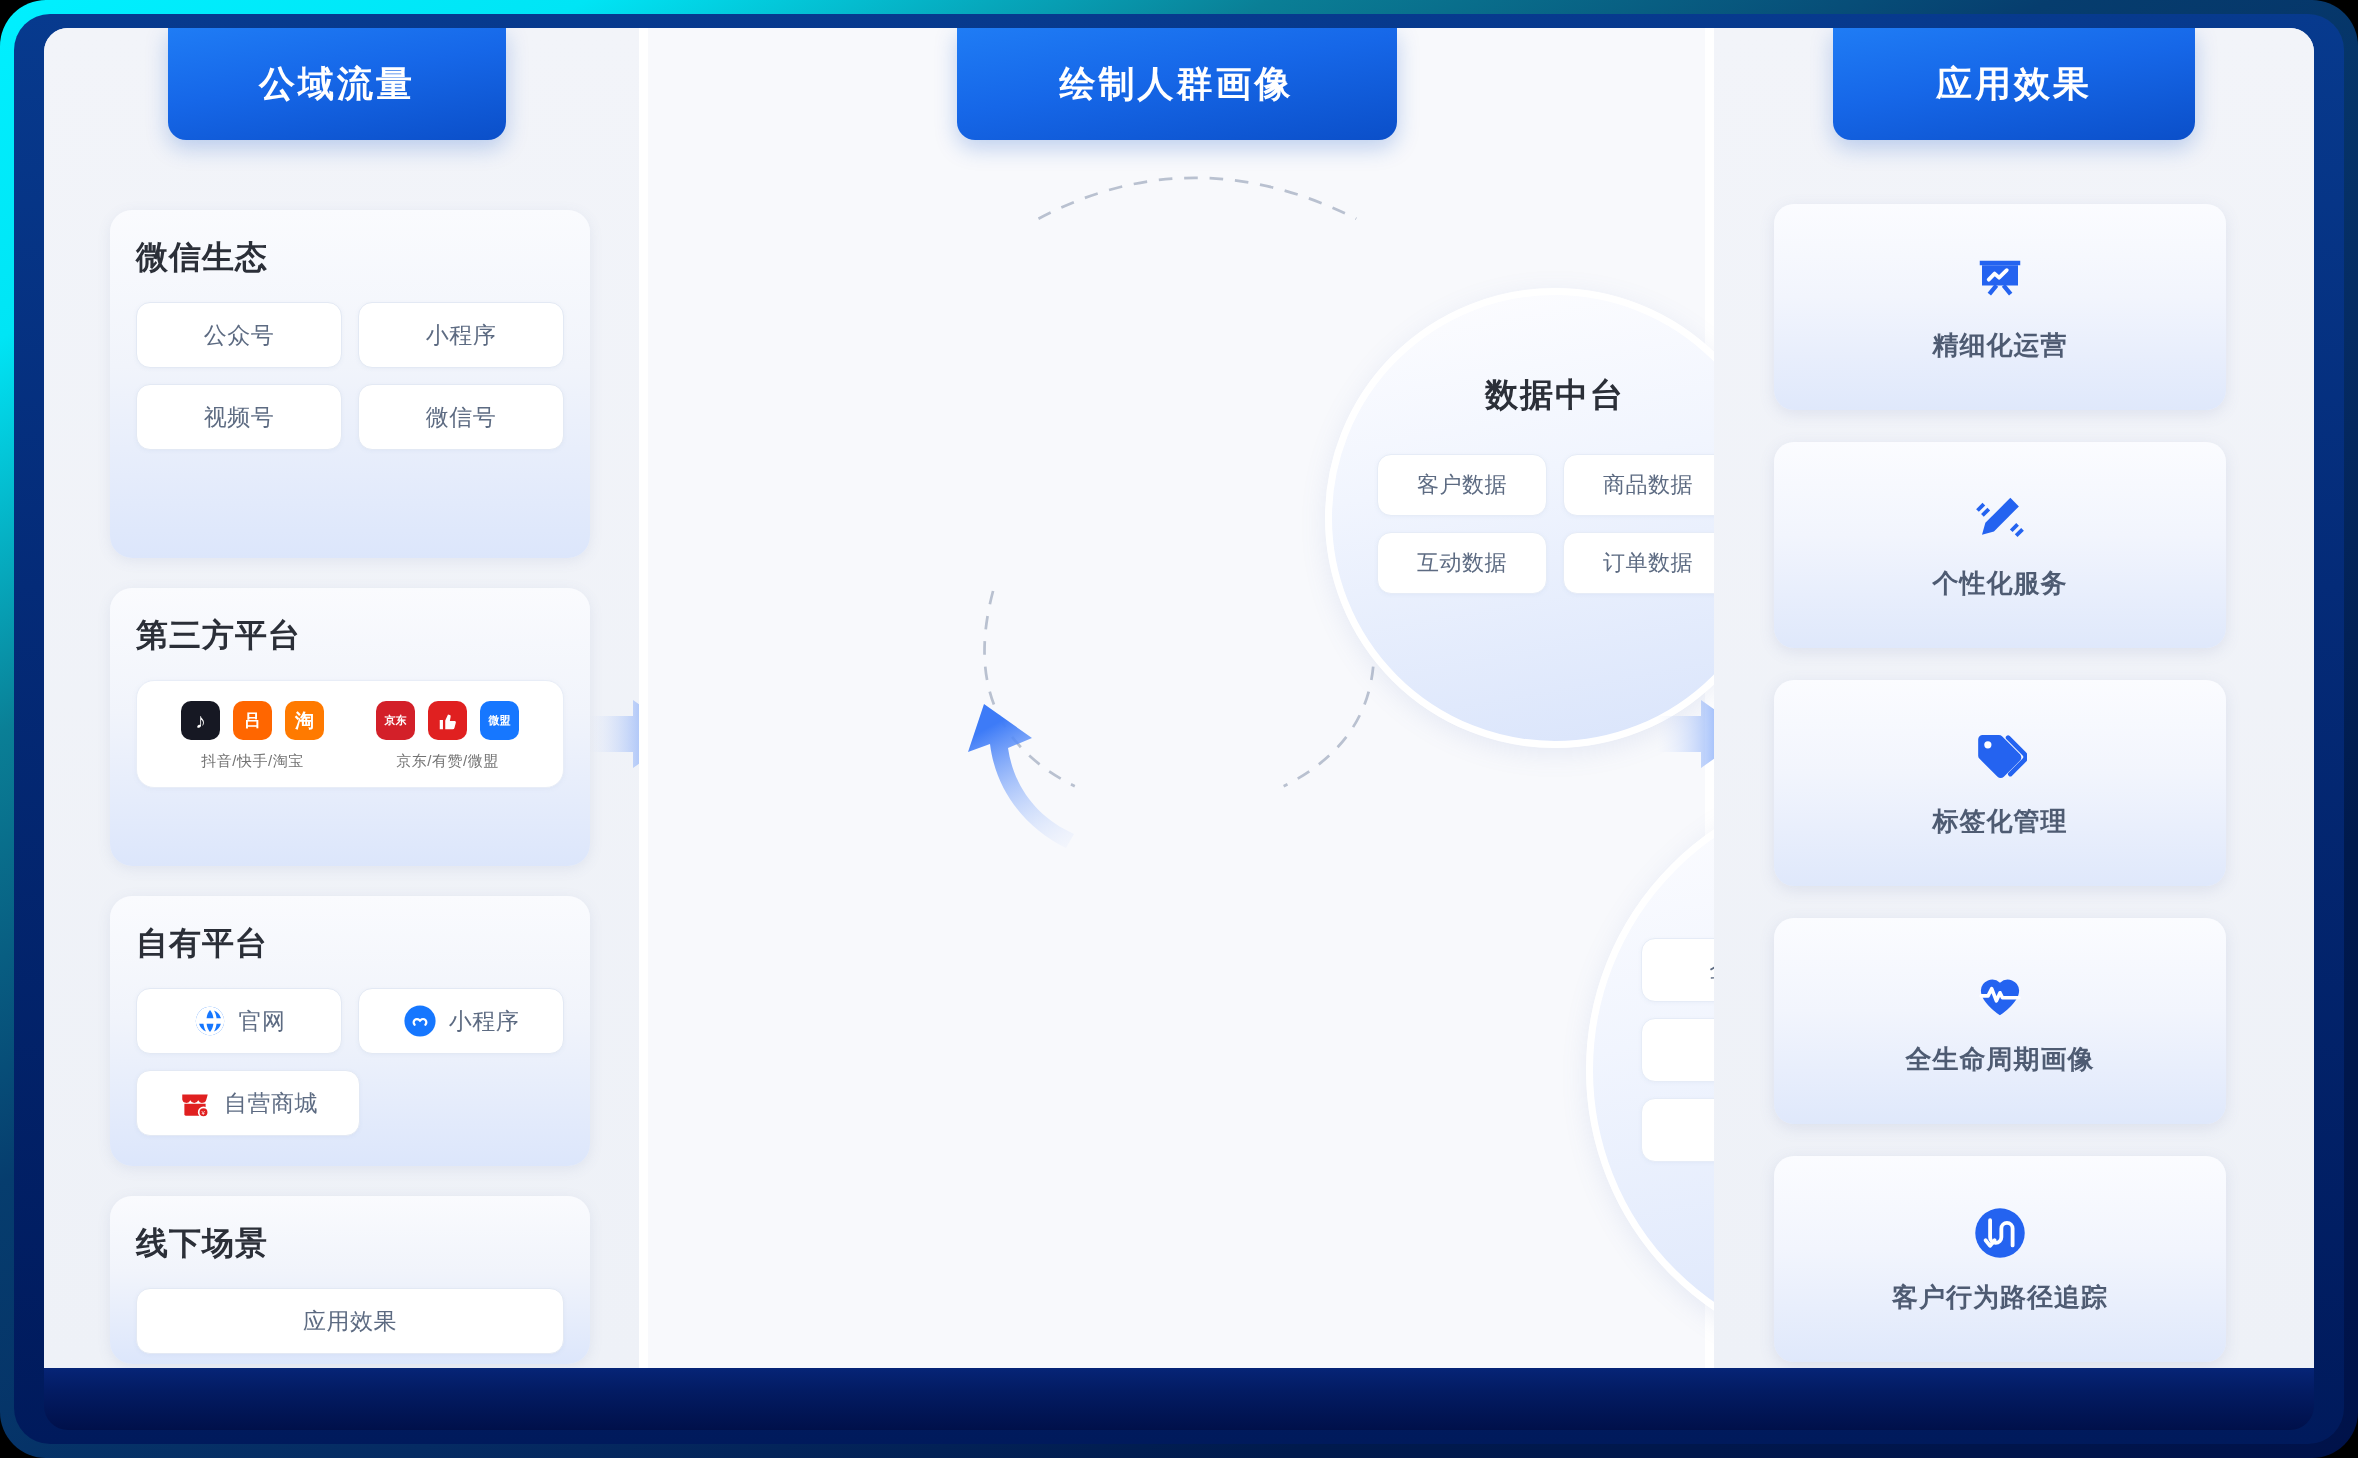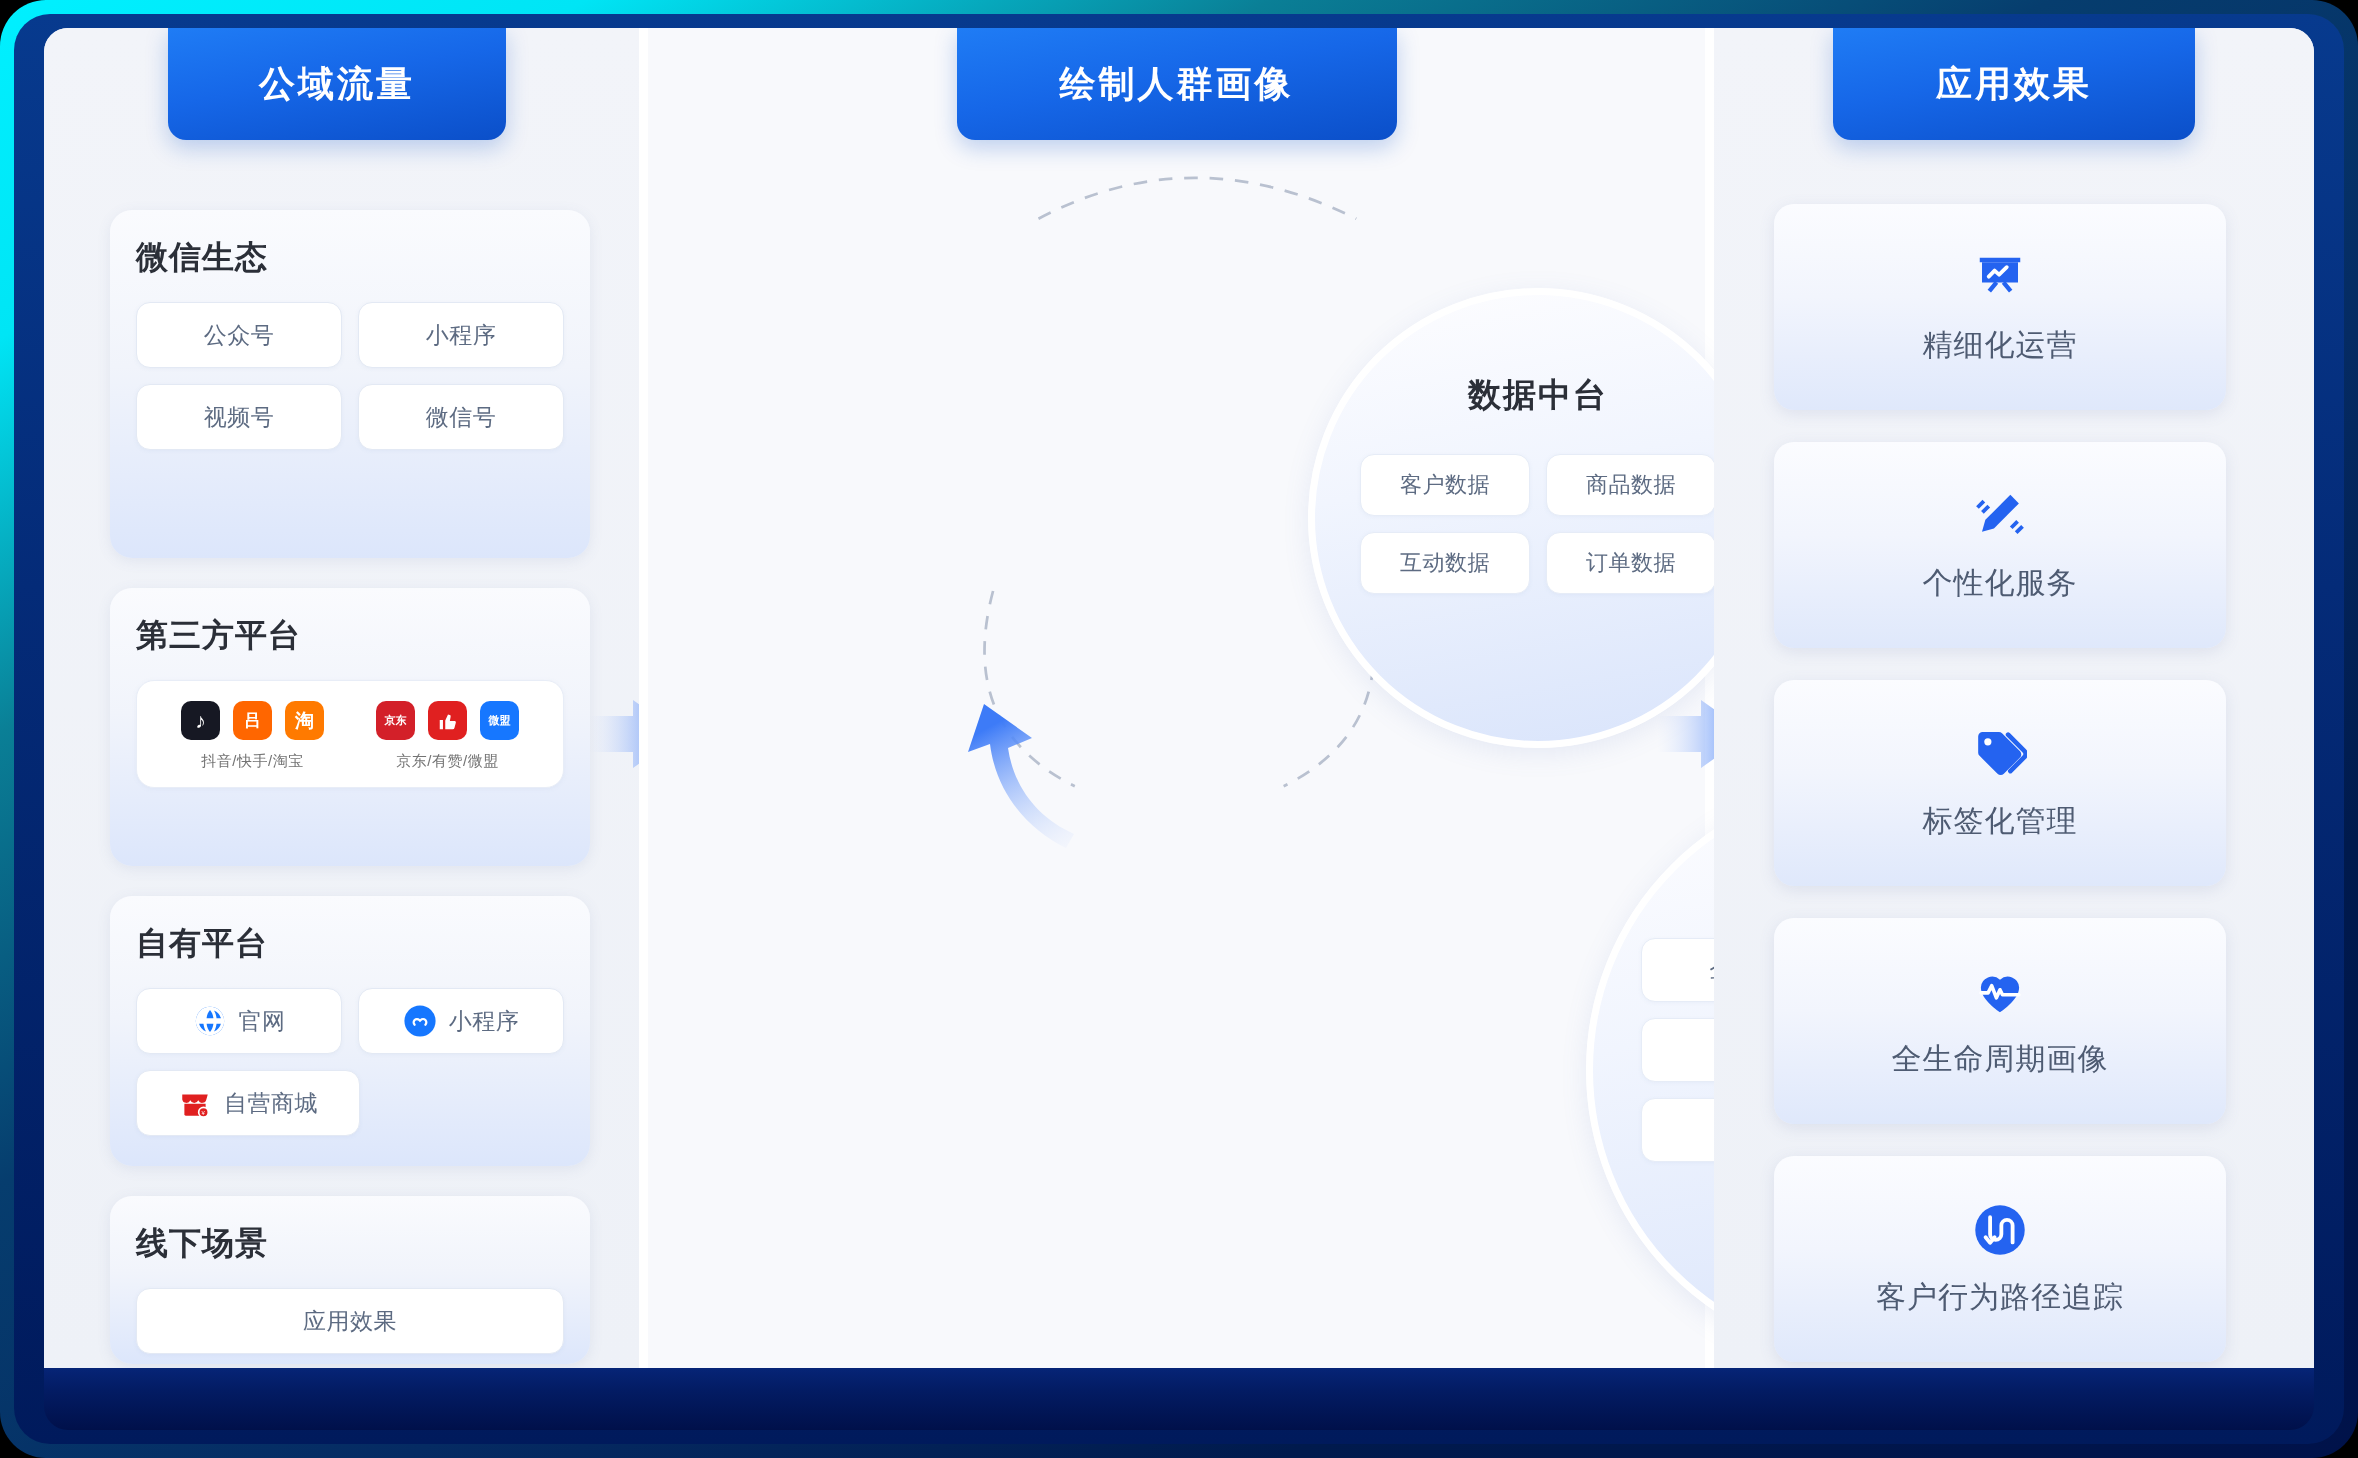--- a/index.html
+++ b/index.html
@@ -93,21 +93,21 @@
     position: absolute; border-radius: 50%;
     background: linear-gradient(170deg, #fdfdff 0%, #f1f5fe 40%, #d9e4fb 100%);
     border: 7px solid #ffffff;
     box-shadow: 0 6px 26px rgba(110,135,190,.13);
     display: flex; flex-direction: column; align-items: center;
   }
   .circle-title { font-size: 33px; font-weight: 700; color: #2b2f38; letter-spacing: 2px; }
   .circle .chip-grid { width: 356px; }
   .circle .chip { height: 62px; font-size: 22px; border:1px solid #e6ecf7; }
 
-  #c-data   { left: 660px;  top: 260px;  width: 460px;  height: 460px;  padding-top: 78px; }
+  #c-data   { left: 677px;  top: 260px;  width: 460px;  height: 460px;  padding-top: 78px; }
   #c-data .chip-grid { margin-top: 36px; }
   #c-strategy { left: 1224px; top: 260px; width: 460px; height: 460px; padding-top: 78px; }
   #c-strategy .chip-grid { margin-top: 36px; }
   #c-reach  { left: 938px;  top: 752px;  width: 580px;  height: 580px;  padding-top: 72px; }
   #c-reach .chip-grid { margin-top: 34px; width: 470px; }
   #c-reach .chip { height: 64px; }
 
   
   .arcs { position: absolute; inset: 0; pointer-events: none; }
 
@@ -120,21 +120,21 @@
   
   .rcard {
     position: absolute; left: 60px; width: 452px;
     border-radius: 20px;
     background: linear-gradient(180deg, #fbfcff 0%, #f2f5fd 45%, #dfe8fb 100%);
     box-shadow: 0 4px 16px rgba(90,110,160,.13);
     display: flex; flex-direction: column; align-items: center; justify-content: center;
     gap: 18px;
   }
   .rcard-icon { width: 58px; height: 58px; display:flex; align-items:center; justify-content:center; }
-  .rcard-label { font-size: 30px; color: #4e5b72; font-weight: 400; letter-spacing: 1px; }
+  .rcard-label { font-size: 26px; color: #4e5b72; font-weight: 700; letter-spacing: 1px; }
 
   
   .navy-strip {
     position: absolute; left: 30px; right: 30px; bottom: 14px; height: 90px;
     background: linear-gradient(180deg,#0a2f8f 0%, #031c64 55%, #00104a 100%);
     border-radius: 0 0 24px 24px;
   }
 </style>
 </head>
 <body>

